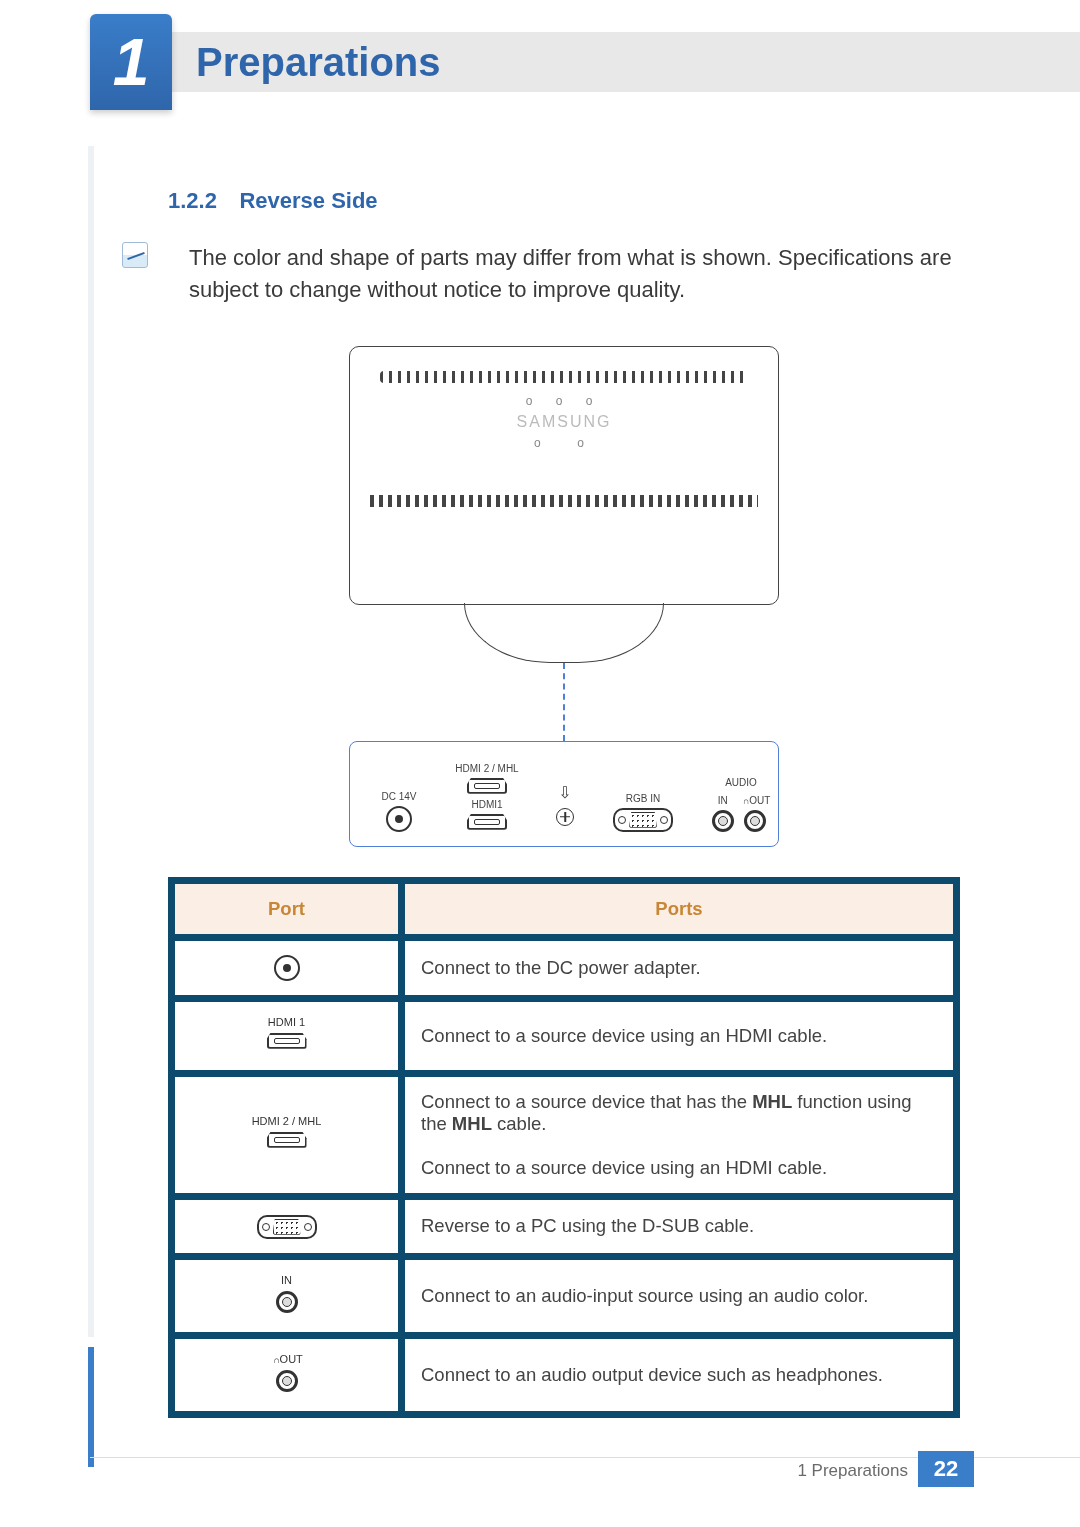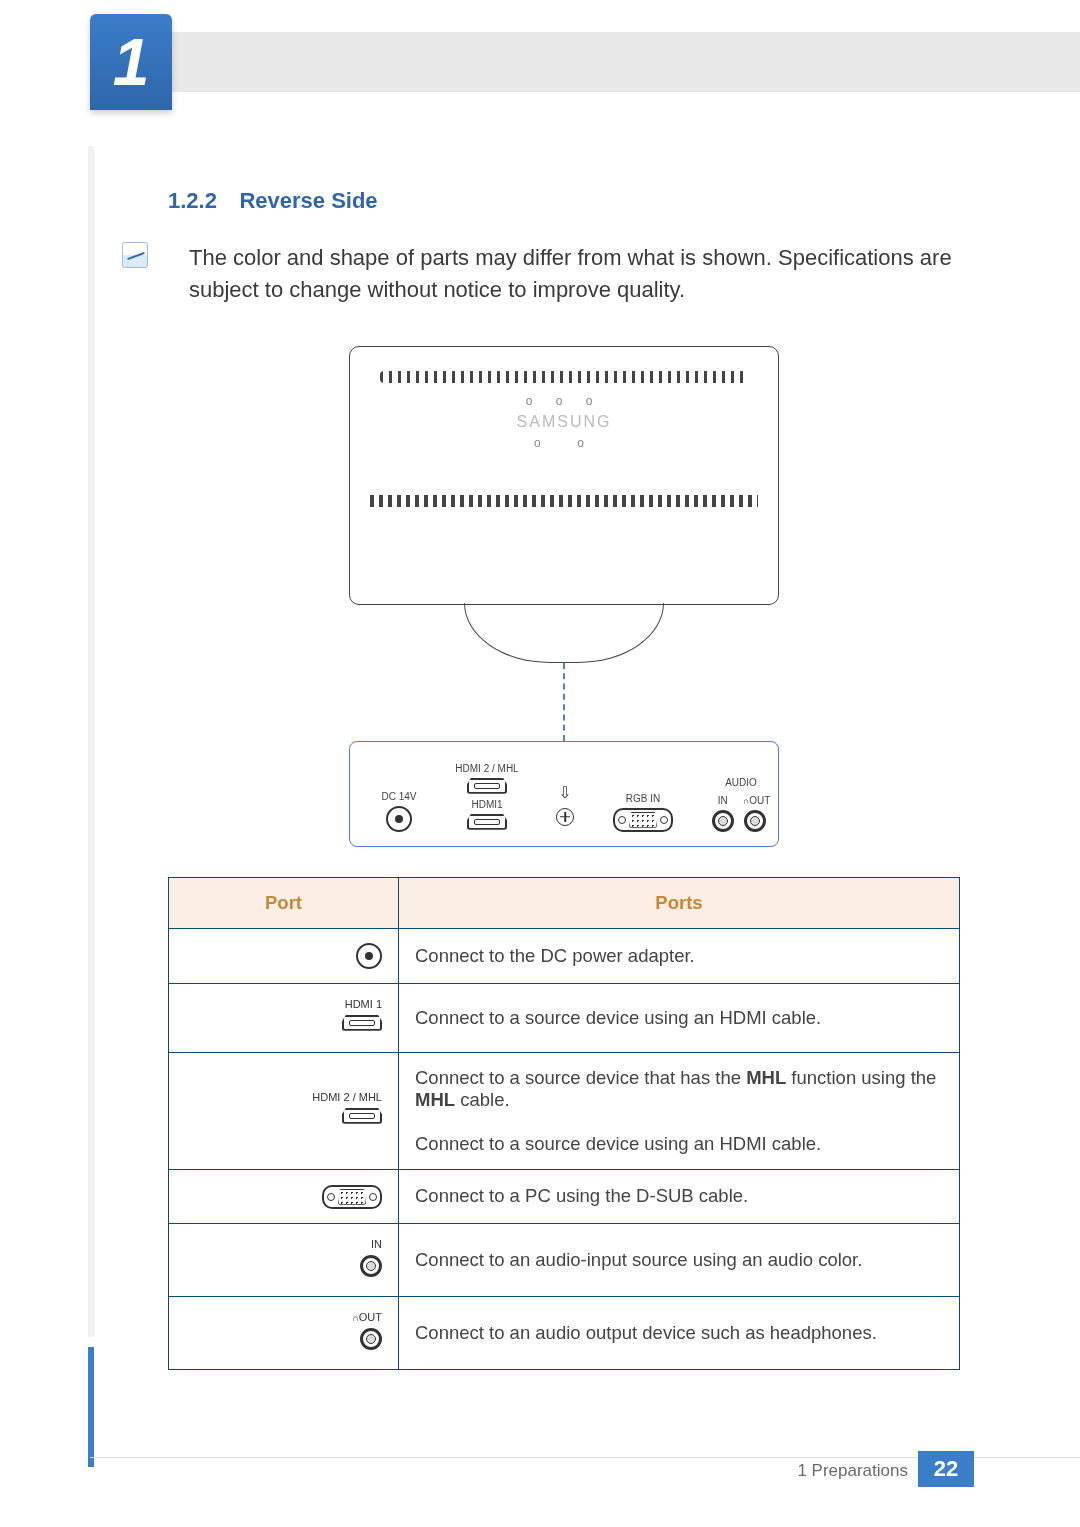--- a/index.html
+++ b/index.html
@@ -50,40 +50,41 @@
   .vga-port .s { width:8px; height:8px; border:1.5px solid #333; border-radius:50%; }
   .vga-port .pins { flex:1; margin:0 3px; height:16px; border:1.5px solid #333; border-radius:2px; background: radial-gradient(#333 1px, transparent 1px); background-size: 5px 5px; clip-path: polygon(8% 0,92% 0,100% 100%,0 100%); }
   .audio-jack { width:22px; height:22px; border:3px solid #333; border-radius:50%; margin:2px auto 0; position:relative; }
   .audio-jack::after { content:""; position:absolute; left:50%; top:50%; width:8px; height:8px; background:#ddd; border:1px solid #333; border-radius:50%; transform:translate(-50%,-50%); }
   .two-col { display:flex; gap:6px; justify-content:center; }
   .col { text-align:center; }
   .headphone::before { content:"\2229"; font-size:9px; margin-left:3px; }
 
   
   table.ports { width: 100%; border-collapse: collapse; margin-top: 8px; }
-  table.ports th, table.ports td { border: 1px solid #0c4a6e; padding: 14px 16px; font-size: 18.5px; color:#444; vertical-align: middle; }
+  table.ports th, table.ports td { border: 7px solid #0c4a6e; padding: 14px 16px; font-size: 18.5px; color:#444; vertical-align: middle; }
   table.ports th { background: #fbeee5; color: #c98735; font-weight: 600; text-align:center; }
-  table.ports td.icon-cell { width: 230px; text-align:right; }
+  table.ports td.icon-cell { width: 230px; text-align:center; }
   .mini-label { font-size: 11px; color:#333; display:block; margin-bottom:3px; }
   .desc b { font-weight:700; }
 
   
   .footer { position:absolute; left:0; right:0; bottom:40px; height:40px;text-align:right; }
   .footer-line { position:absolute; left:90px; right:0; top:10px; height:1px; background:#ddd; }
   .page-box { position:absolute; right:106px; bottom:0; width:56px; height:36px; background:#3a7dc9; color:#fff; display:flex; align-items:center; justify-content:center; font-size:22px; font-weight:700; }
   .footer-label { position:absolute; right:172px; bottom:6px; color:#6b6b6b; font-size:17px; }
 </style>
 </head>
 <body>
 
 <div class="page">
   <div class="header-bar"></div>
   <div class="chapter-badge">
     <span class="num">1</span>
   </div>
+  <div class="chapter-title">Preparations</div>
 
   <div class="strip-a"></div>
   <div class="strip-b"></div>
 
   <div class="content">
     <div>
       <span class="sec-num">1.2.2</span>
       <span class="sec-title">Reverse Side</span>
     </div>
 
@@ -176,21 +177,21 @@
           <td class="desc">Connect to a source device that has the <b>MHL</b> function using the <b>MHL</b> cable.<br><br>Connect to a source device using an HDMI cable.</td>
         </tr>
         <tr>
           <td class="icon-cell">
             <span class="vga-port" style="display:inline-flex">
                 <span class="s"></span>
                 <span class="pins"></span>
                 <span class="s"></span>
               </span>
           </td>
-          <td class="desc">Connect to a PC using the D-SUB cable.</td>
+          <td class="desc">Reverse to a PC using the D-SUB cable.</td>
         </tr>
         <tr>
           <td class="icon-cell">
             <span class="mini-label">IN</span>
             <span class="audio-jack" style="display:inline-block"></span>
           </td>
           <td class="desc">Connect to an audio-input source using an audio color.</td>
         </tr>
         <tr>
           <td class="icon-cell">

